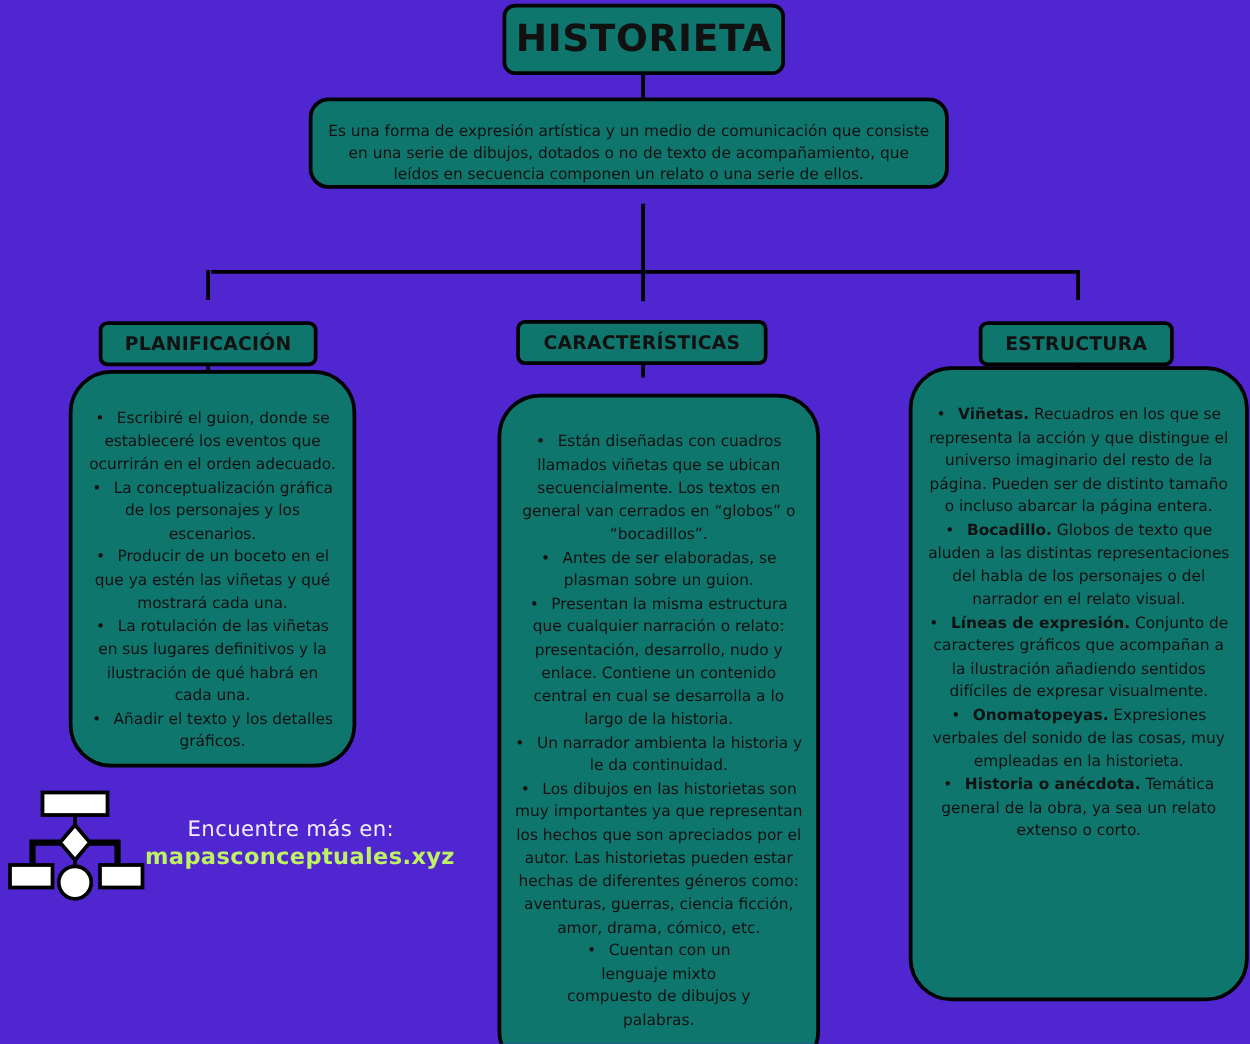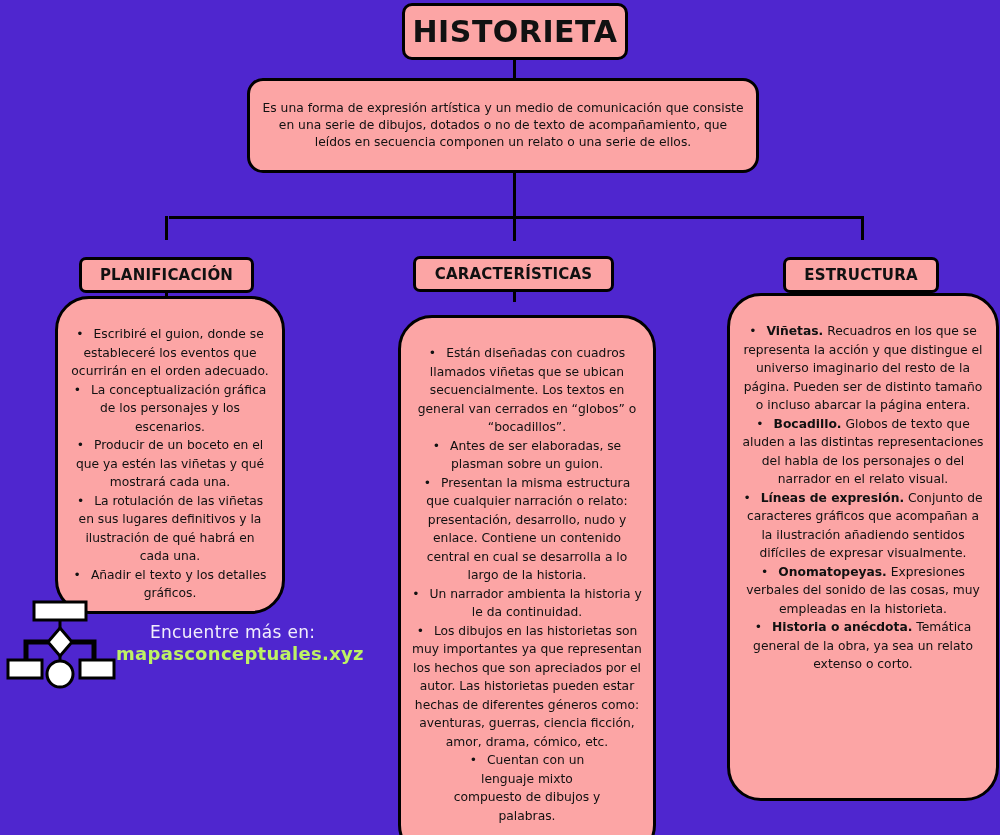--- a/index.html
+++ b/index.html
@@ -5,44 +5,44 @@
     * { box-sizing: border-box; margin: 0; padding: 0; }
     html, body {
       width: 1000px; height: 835px; overflow: hidden;
       background: #4f26cf;
       font-family: "DejaVu Sans", sans-serif;
       color: #111;
     }
     .stage { position: relative; width: 1000px; height: 835px; }
     .line { position: absolute; background: #000; }
     .box {
-      position: absolute; background: #fca5a5; border: 3px solid #000;
+      position: absolute; background: #0f766e; border: 3px solid #000;
       display: flex; align-items: center; justify-content: center; text-align: center;
     }
     .title-box {
       left: 402px; top: 3px; width: 226px; height: 57px; border-radius: 10px;
       font-size: 30px; font-weight: bold; letter-spacing: 0.5px;
     }
     .def-box {
-      left: 247px; top: 78px; width: 512px; height: 95px; border-radius: 16px;
-      font-size: 12.3px; line-height: 17px; padding: 0 12px;
+      left: 247px; top: 78px; width: 512px; height: 73px; border-radius: 16px;
+      font-size: 12.3px; line-height: 17px; padding: 0 12px; align-items: flex-end;
     }
     .head-box {
       height: 36px; border-radius: 7px; font-size: 15px; font-weight: bold; letter-spacing: 0.2px; margin-top: 19px;
     }
     .content-box {
       border-radius: 34px; font-size: 12.3px; line-height: 18.5px;
       align-items: flex-start; padding-top: 26px;
     }
     .content-box .inner { width: 100%; }
     .item { display: block; }
     .item b { font-weight: bold; }
     .bullet { display: inline-block; margin-right: 10px; }
     .promo {
-      position: absolute; left: 0; top: 596px; width: 390px; height: 90px;
+      position: absolute; left: 0; top: 628px; width: 390px; height: 90px;
     }
     .promo-line1 {
       position: absolute; left: 150px; top: 26px; font-size: 17px; color: #f2eefc; letter-spacing: 0.3px;
     }
     .promo-line2 {
       position: absolute; left: 116px; top: 47px; font-size: 18px; font-weight: bold; color: #bef264; letter-spacing: 0.3px;
     }
   </style>
 </head>
 <body>

